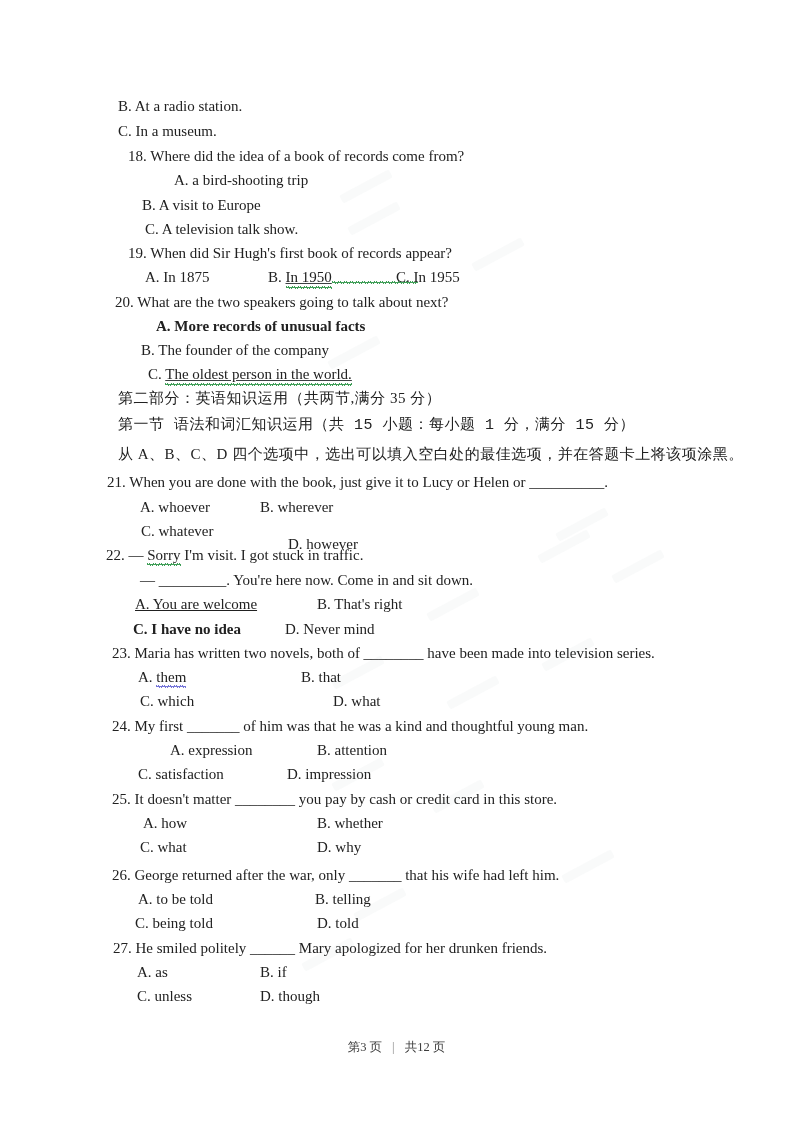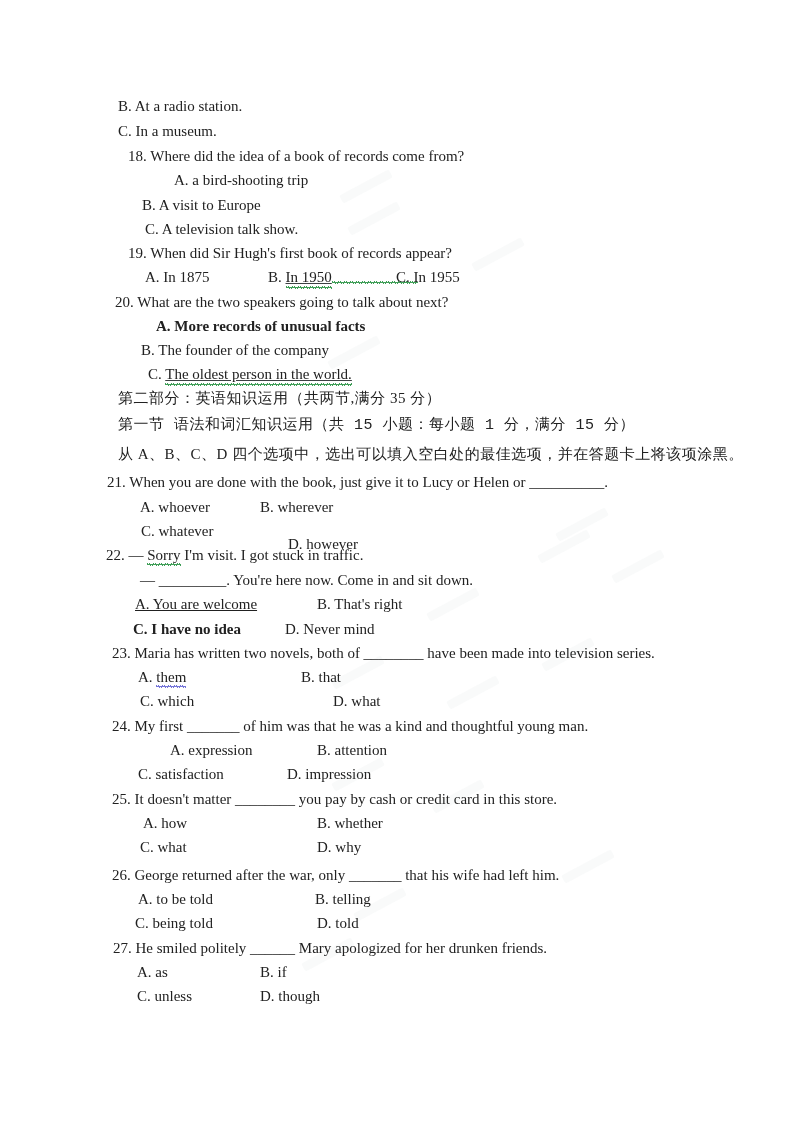--- a/index.html
+++ b/index.html
@@ -101,20 +101,23 @@
       <div class="line" style="top: 813px;"><span class="cell" style="left: 143px;"><span class="seg">A. how</span></span><span class="cell" style="left: 317px;"><span class="seg">B. whether</span></span></div>
       <div class="line" style="top: 837px;"><span class="cell" style="left: 140px;"><span class="seg">C. what</span></span><span class="cell" style="left: 317px;"><span class="seg">D. why</span></span></div>
       <div class="line" style="top: 865px;"><span class="cell" style="left: 112px;"><span class="seg">26. George returned after the war, only _______ that his wife had left him.</span></span></div>
       <div class="line" style="top: 889px;"><span class="cell" style="left: 138px;"><span class="seg">A. to be told</span></span><span class="cell" style="left: 315px;"><span class="seg">B. telling</span></span></div>
       <div class="line" style="top: 913px;"><span class="cell" style="left: 135px;"><span class="seg">C. being told</span></span><span class="cell" style="left: 317px;"><span class="seg">D. told</span></span></div>
       <div class="line" style="top: 938px;"><span class="cell" style="left: 113px;"><span class="seg">27. He smiled politely ______ Mary apologized for her drunken friends.</span></span></div>
       <div class="line" style="top: 962px;"><span class="cell" style="left: 137px;"><span class="seg">A. as</span></span><span class="cell" style="left: 260px;"><span class="seg">B. if</span></span></div>
       <div class="line" style="top: 986px;"><span class="cell" style="left: 137px;"><span class="seg">C. unless</span></span><span class="cell" style="left: 260px;"><span class="seg">D. though</span></span></div>
     </div>
 
+  <div class="footer" style="top:1039px;">
+    <span>第3 页</span><span class="sep">|</span><span>共12 页</span>
+  </div>
 <div class="wm" style="left: 338px; top: 182px;"></div>
     <div class="wm" style="left: 346px; top: 214px;"></div>
     <div class="wm" style="left: 326px; top: 348px;"></div>
     <div class="wm" style="left: 554px; top: 520px;"></div>
     <div class="wm" style="left: 536px; top: 542px;"></div>
     <div class="wm" style="left: 425px; top: 600px;"></div>
     <div class="wm" style="left: 330px; top: 668px;"></div>
     <div class="wm" style="left: 445px; top: 688px;"></div>
     <div class="wm" style="left: 540px; top: 650px;"></div>
     <div class="wm" style="left: 330px; top: 770px;"></div>

